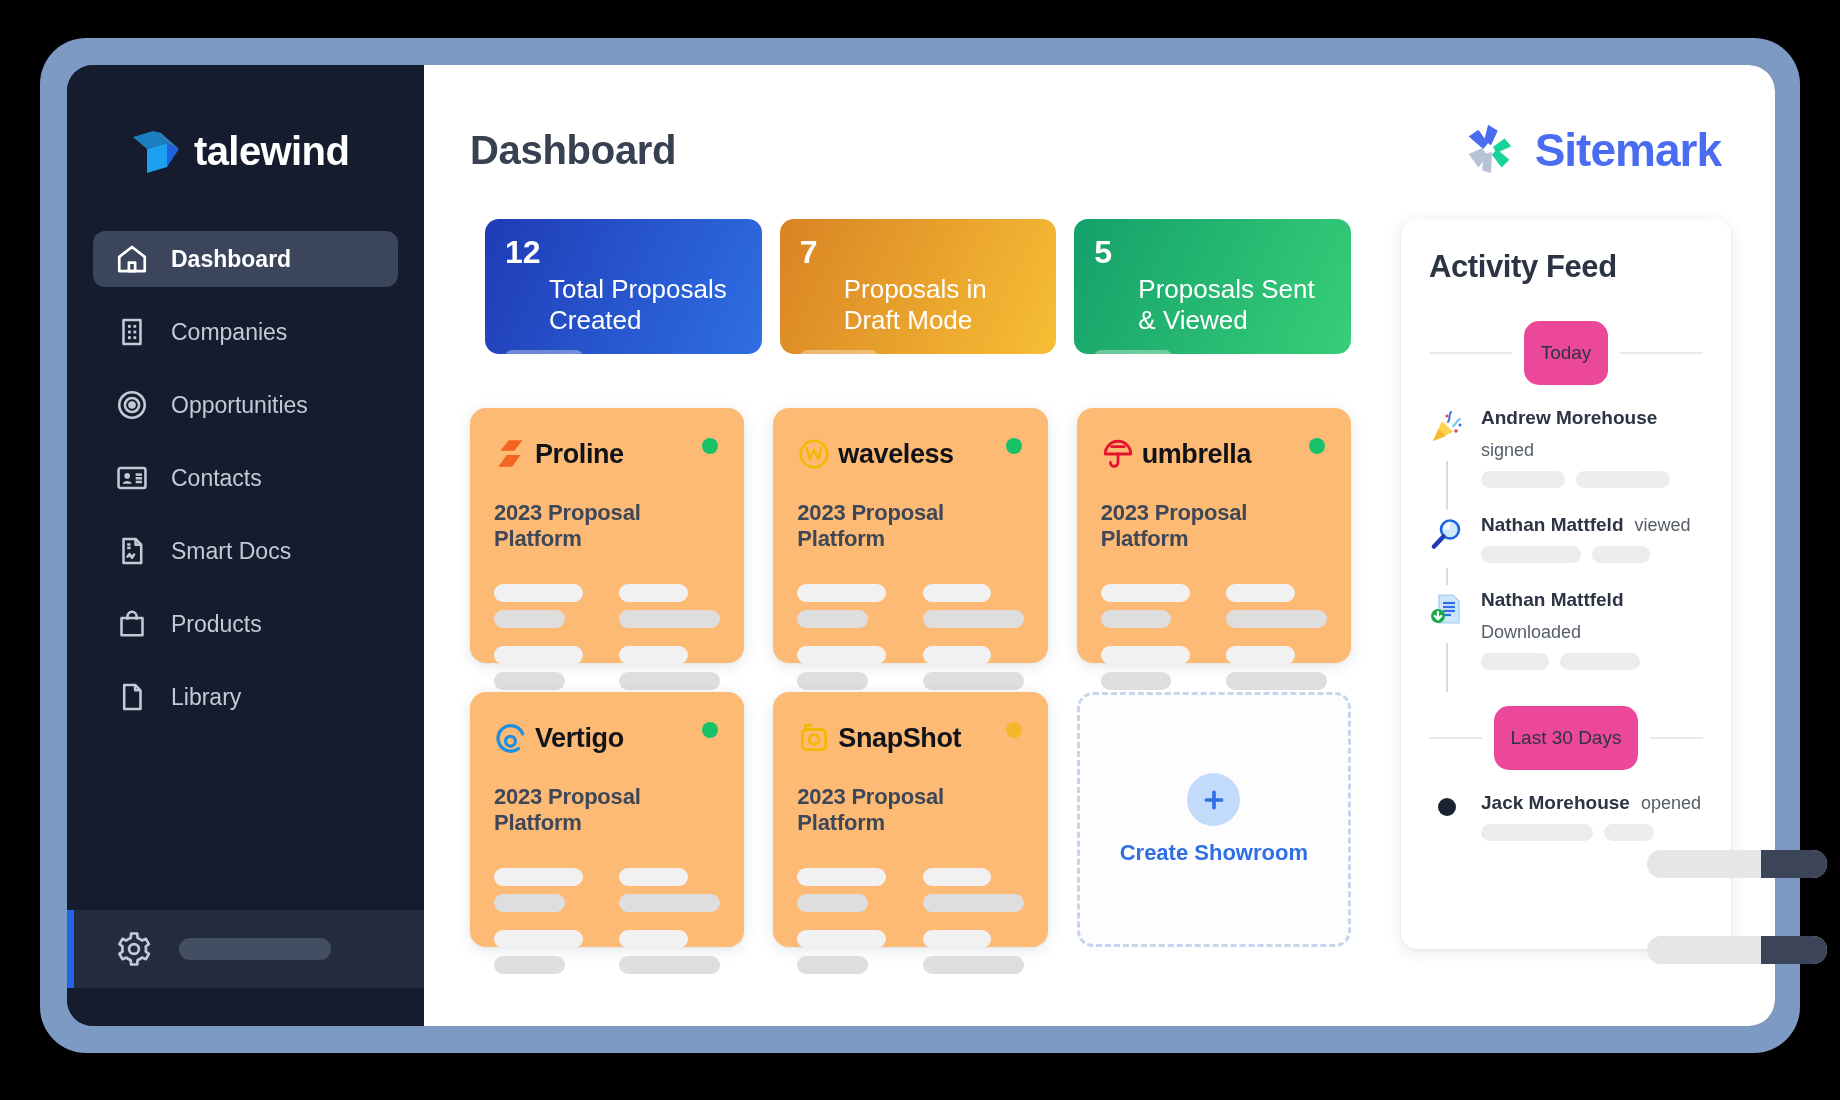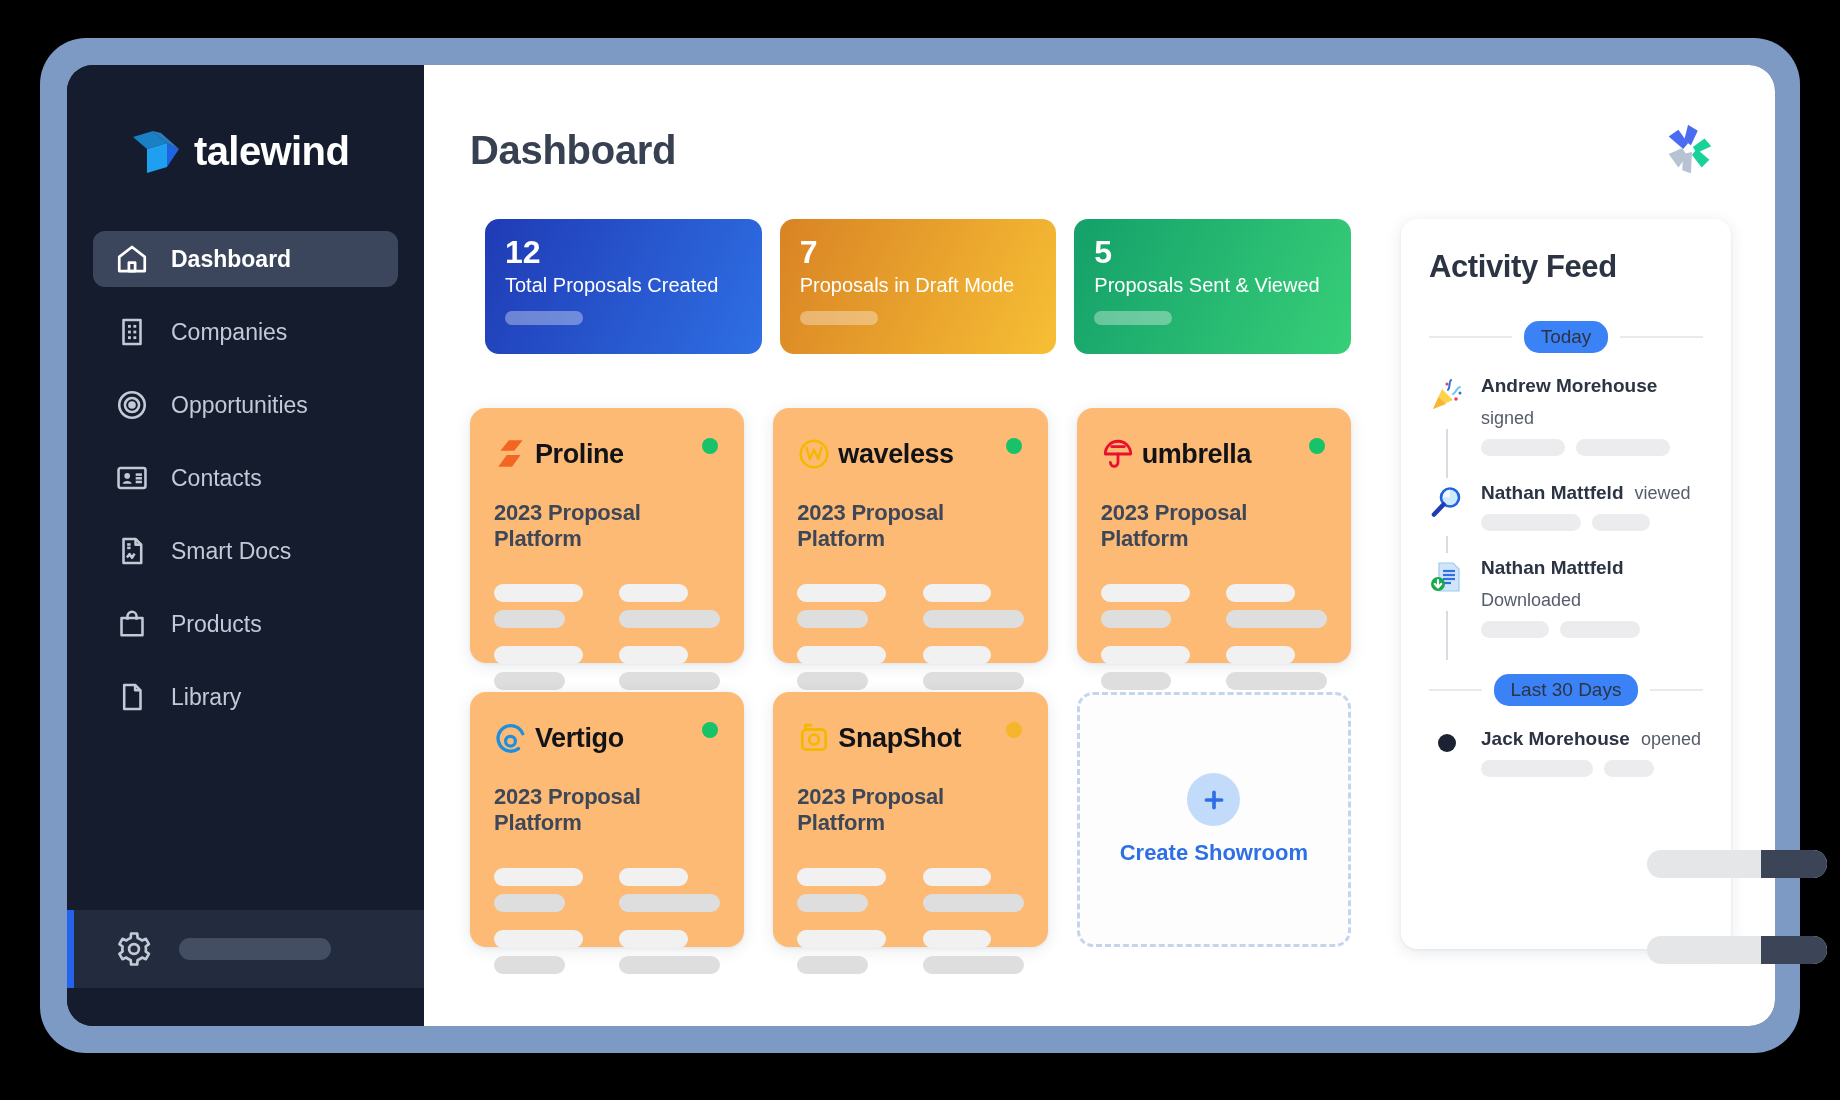--- a/index.html
+++ b/index.html
@@ -117,21 +117,21 @@
   
   .stats { display: flex; gap: 18px; margin-bottom: 54px; padding-left: 15px; }
   .stat {
     flex: 1 1 0; height: 135px;
     border-radius: 14px;
     padding: 17px 20px 0 20px;
     color: #fff;
     position: relative;
   }
   .stat .num { font-size: 32px; font-weight: 700; line-height: 1.05; }
-  .stat .lbl { font-size: 20px; font-weight: 400; margin-top: 4px; }
+  .stat .lbl { font-size: 26px; font-weight: 400; margin-top: 4px; margin-left: 44px; }
   .stat .bar {
     width: 78px; height: 14px; border-radius: 7px;
     background: rgba(255,255,255,0.34);
     margin-top: 14px;
   }
 
   
   .cards { display: flex; flex-wrap: wrap; gap: 29px; }
   .pcard {
     width: calc((100% - 58px) / 3);
@@ -195,23 +195,23 @@
   .feed-title {
     font-size: 31px; font-weight: 700; color: #2c3443;
     letter-spacing: -0.4px; margin-bottom: 36px;
   }
   .divider {
     display: flex; align-items: center; gap: 12px;
     margin: 0 0 22px 0;
   }
   .divider .line { flex: 1 1 auto; height: 2px; background: #e8eaee; }
   .divider .chip {
-    background: #3b82f6; color: #2c3443;
+    background: #ec4899; color: #2c3443;
     font-size: 19px; border-radius: 15px;
-    padding: 5px 17px; white-space: nowrap;
+    padding: 21px 17px; white-space: nowrap;
   }
   .activity {
     display: flex; gap: 16px; position: relative;
     padding-bottom: 26px;
   }
   .activity .rail {
     position: absolute; left: 17px; top: 54px; bottom: 4px;
     width: 2px; background: #d7dbe2;
   }
   .activity:last-child .rail { display: none; }
@@ -350,20 +350,21 @@
         <h1 class="page-title">Dashboard</h1>
         <div class="client-logo">
           <svg class="client-mark" viewBox="0 0 64 64">
             <path d="M30 6 L40 12 L33 27 L26 22 Z" fill="#4a6cf0"></path>
             <path d="M10 18 L20 11 L30 25 L25 31 Z" fill="#4a6cf0"></path>
             <path d="M47 20 L54 28 L39 35 L35 29 Z" fill="#17d39a"></path>
             <path d="M52 42 L44 50 L34 37 L39 31 Z" fill="#17d39a"></path>
             <path d="M10 36 L24 30 L29 38 L20 50 Z" fill="#b7c2d4"></path>
             <path d="M25 36 L34 34 L33 56 L24 53 Z" fill="#b7c2d4"></path>
           </svg>
+          <div class="client-name">Sitemark</div>
         </div>
       </div>
 
       <div class="content">
 
         <div class="left-col">
 
           <div class="stats">
             <div class="stat" style="background:linear-gradient(115deg,#1f3bb5 0%,#2f6fe4 100%)">
               <div class="num">12</div>

